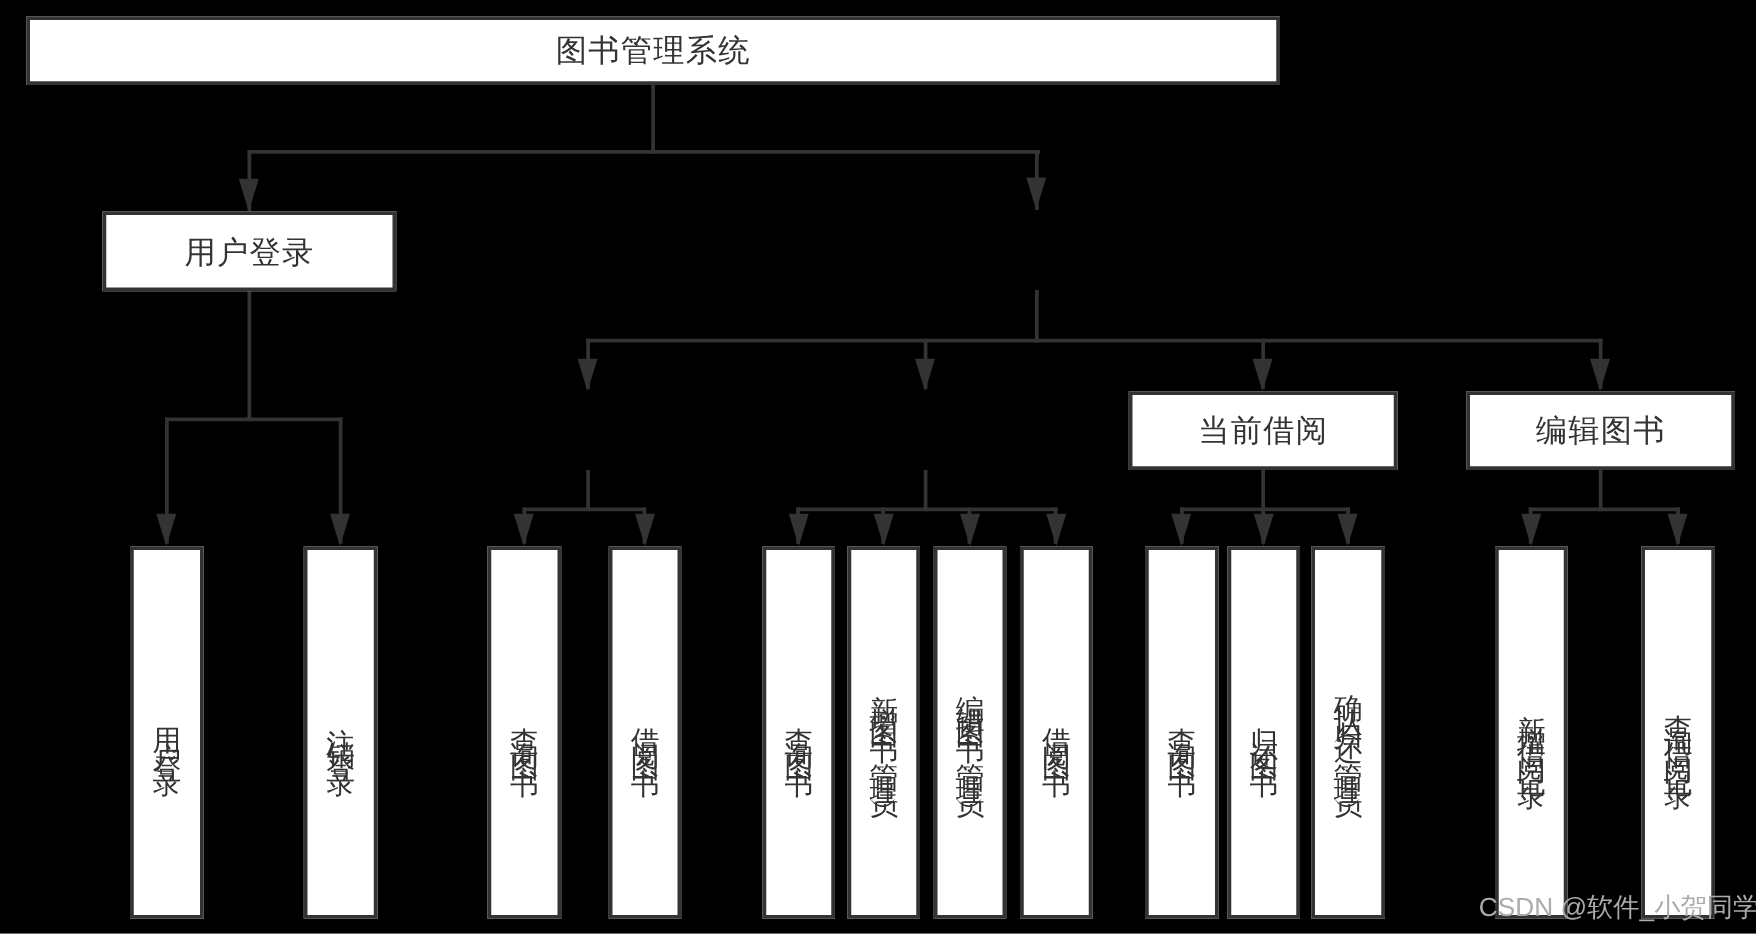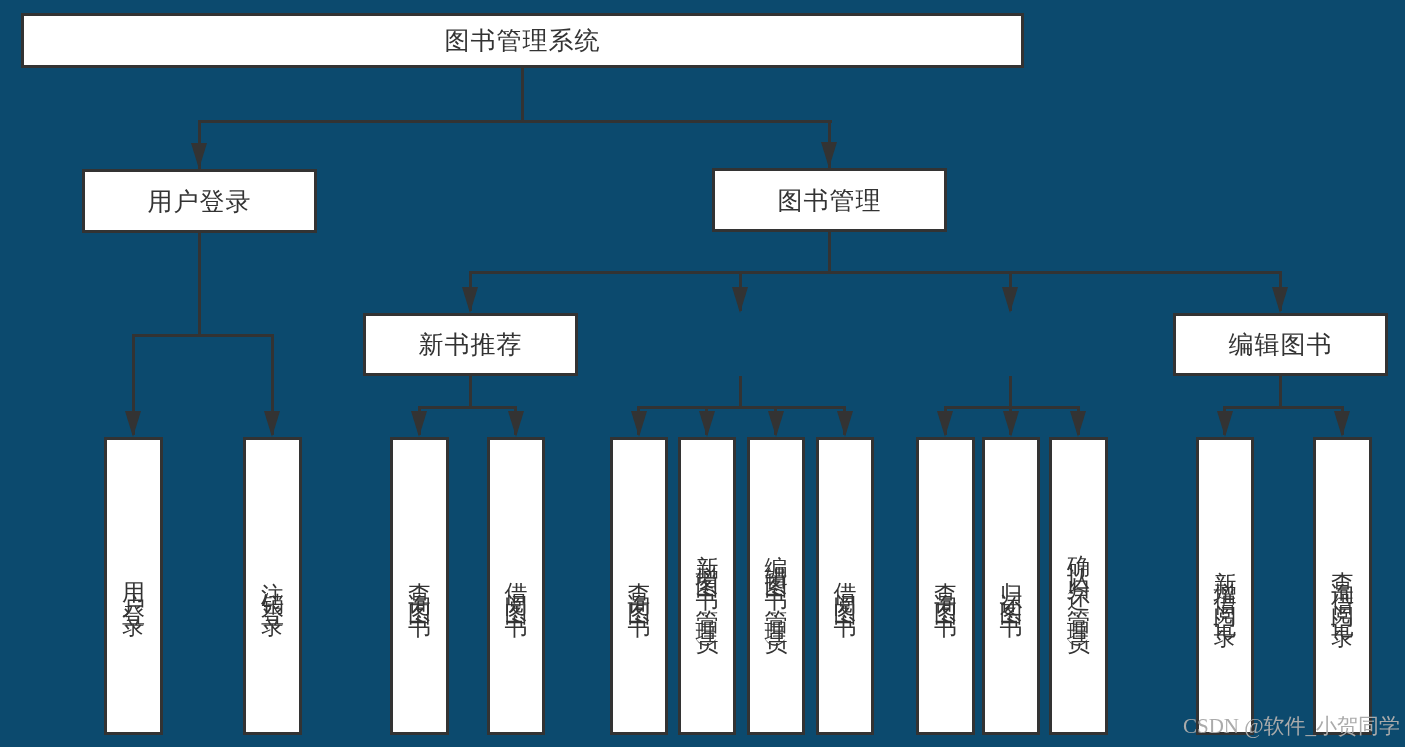--- a/index.html
+++ b/index.html
@@ -1,21 +1,21 @@
 <!DOCTYPE html>
 <html><head>
 <meta charset="utf-8">
 <style>
   html,body{margin:0;padding:0;background:#ffffff;}
   .canvas{
     position:relative;
     width:1405px;height:747px;
-    background:#0c4a6e;
+    background:#000000;
     overflow:hidden;
-    font-family:Liberation Serif, serif;
+    font-family:Liberation Sans, sans-serif;
   }
   .box{
     position:absolute;
     box-sizing:border-box;
     border:3px solid #333333;
     background:#ffffff;
     color:#333333;
     display:flex;
     align-items:center;
     justify-content:center;
@@ -104,23 +104,22 @@
   <i class="ar" style="left:837px;top:411px"></i>
   <i class="ar" style="left:937px;top:411px"></i>
   <i class="ar" style="left:1003px;top:411px"></i>
   <i class="ar" style="left:1070px;top:411px"></i>
   <i class="ar" style="left:1217px;top:411px"></i>
   <i class="ar" style="left:1334px;top:411px"></i>
 
   <div class="box hbox" style="left:21px;top:13px;width:1003px;height:55px">图书管理系统</div>
 
   <div class="box hbox" style="left:82px;top:169px;width:235px;height:64px">用户登录</div>
-  <div class="box hbox" style="left:712px;top:168px;width:235px;height:64px">图书管理</div>
 
-  <div class="box hbox" style="left:363px;top:313px;width:215px;height:63px">新书推荐</div>
+  <div class="box hbox" style="left:903px;top:313px;width:215px;height:63px">当前借阅</div>
   <div class="box hbox" style="left:1173px;top:313px;width:215px;height:63px">编辑图书</div>
 
   <div class="box vbox" style="left:104px;top:437px;width:59px;height:298px">用户登录</div>
   <div class="box vbox" style="left:243px;top:437px;width:59px;height:298px">注销登录</div>
 
   <div class="box vbox" style="left:390px;top:437px;width:59px;height:298px">查询图书</div>
   <div class="box vbox" style="left:487px;top:437px;width:58px;height:298px">借阅图书</div>
 
   <div class="box vbox" style="left:610px;top:437px;width:58px;height:298px">查询图书</div>
   <div class="box vbox" style="left:678px;top:437px;width:58px;height:298px">新增图书（管理员）</div>

